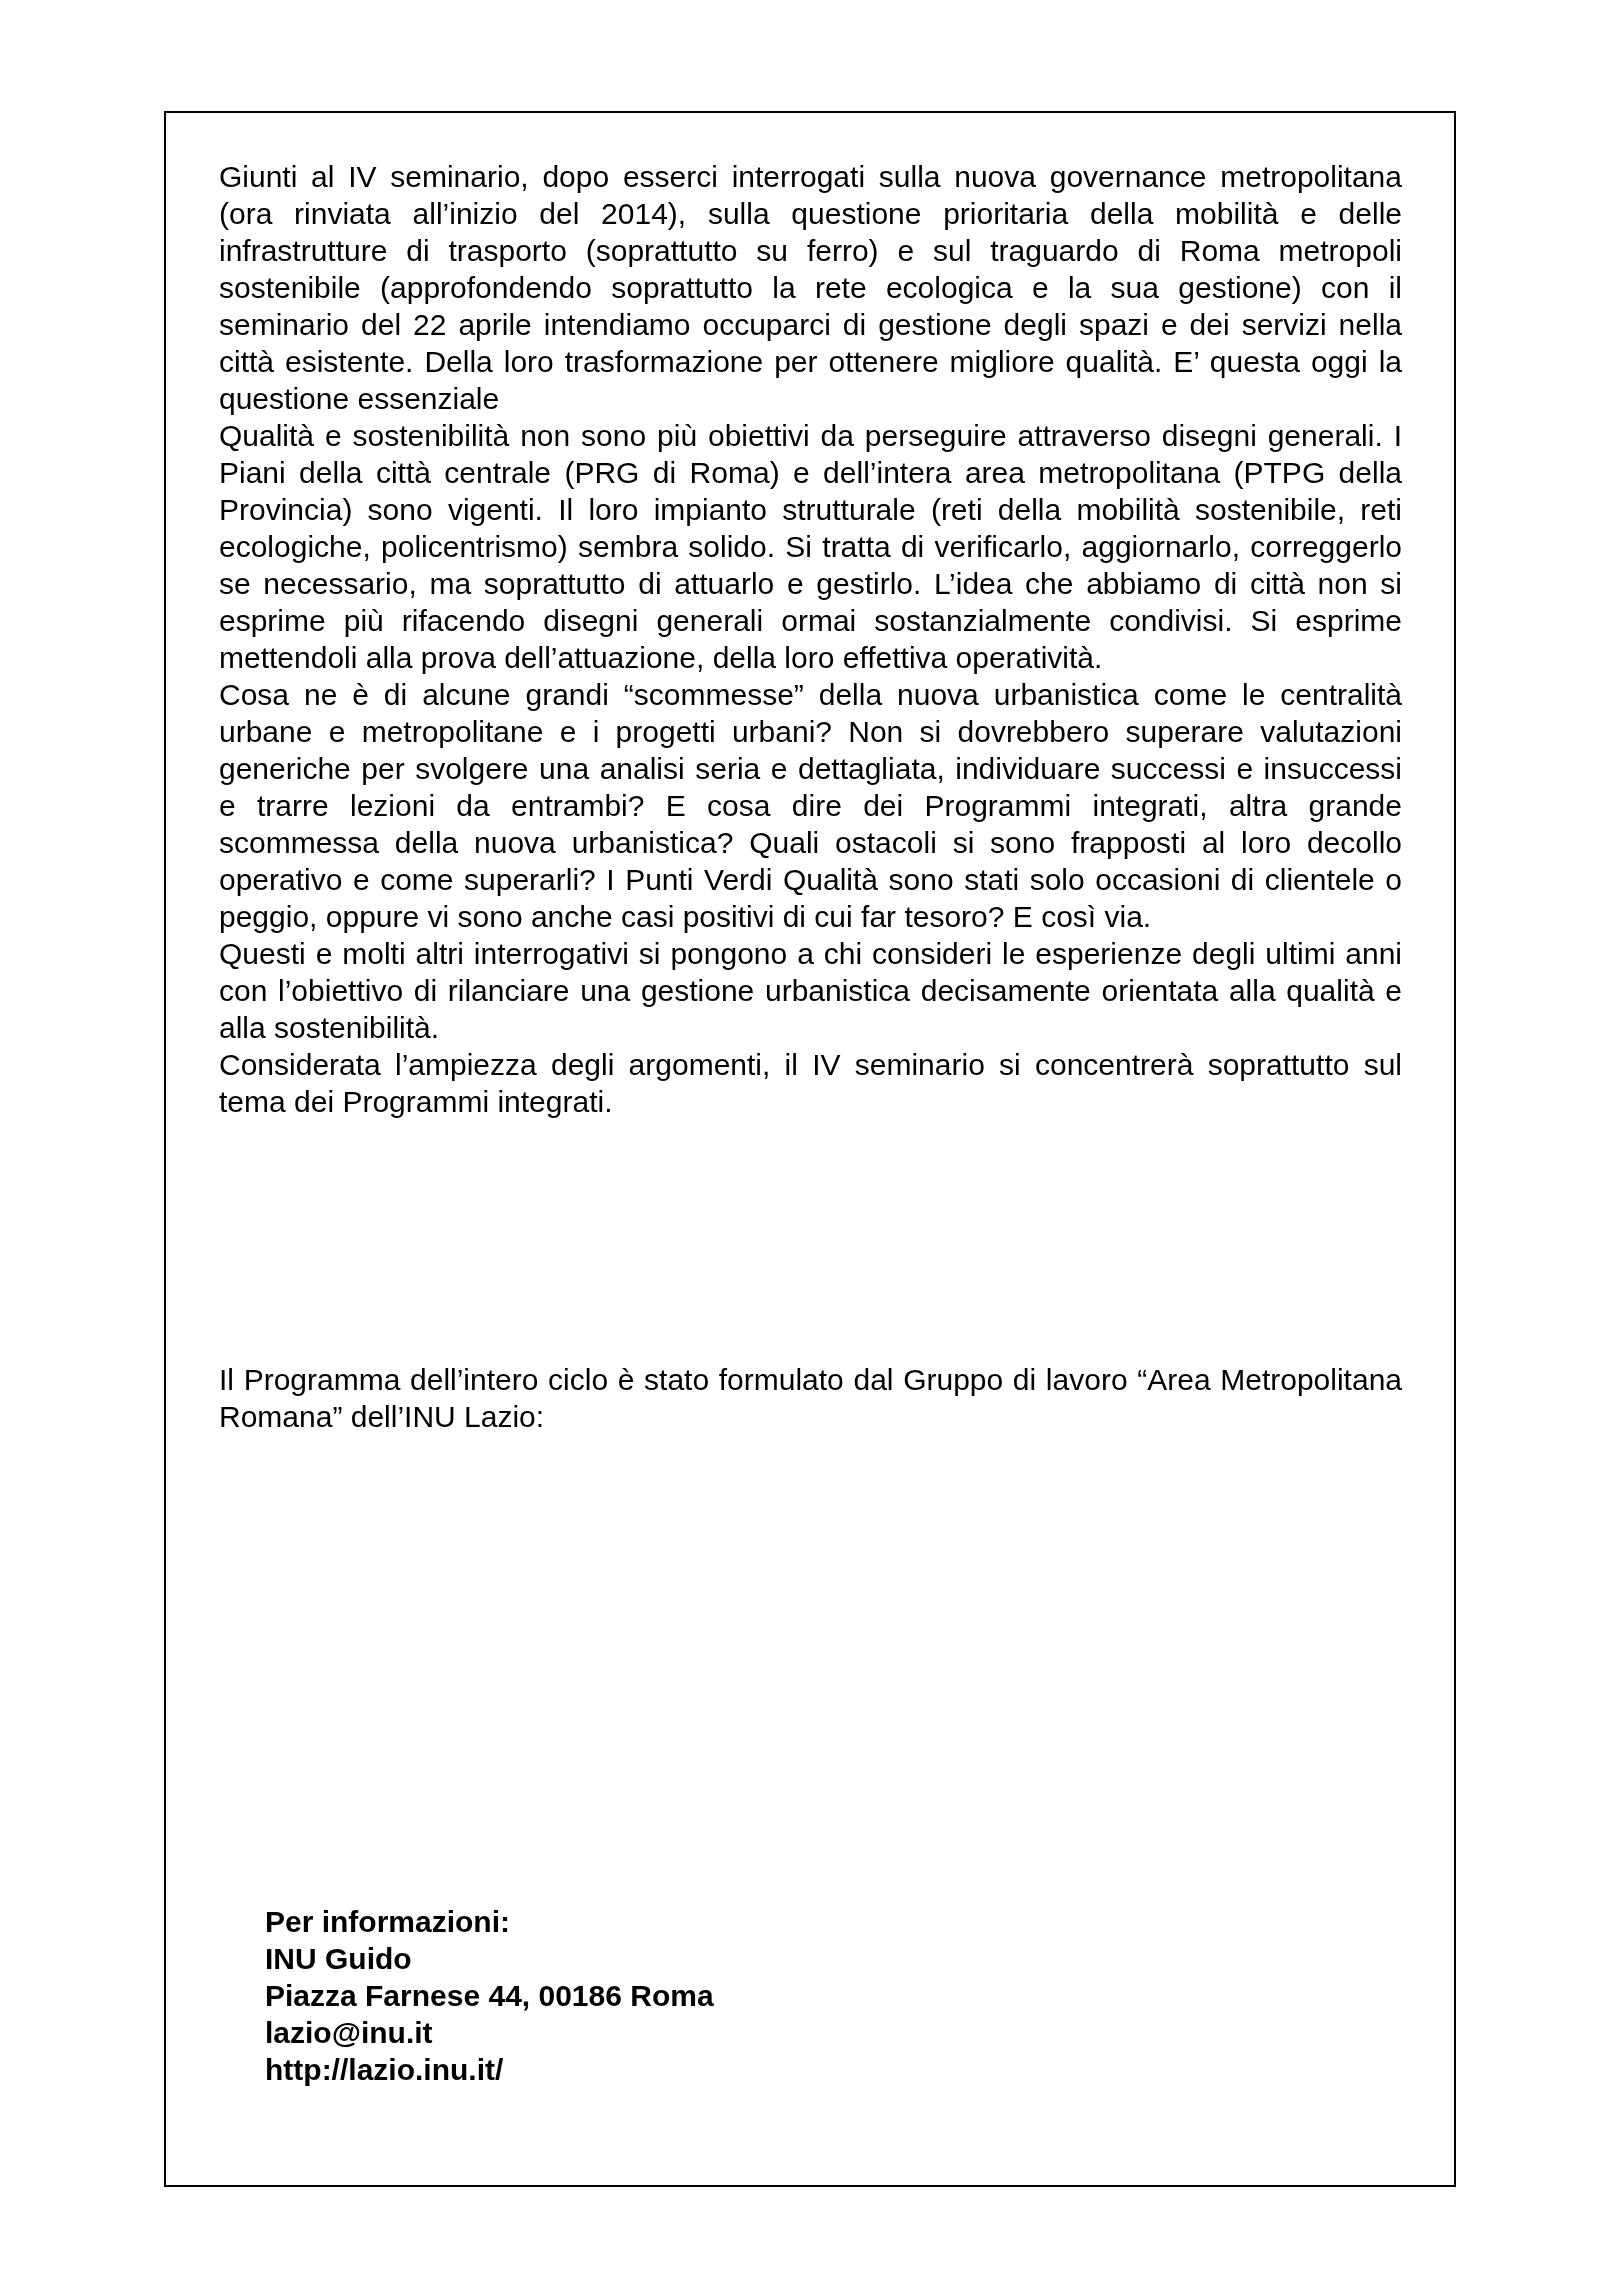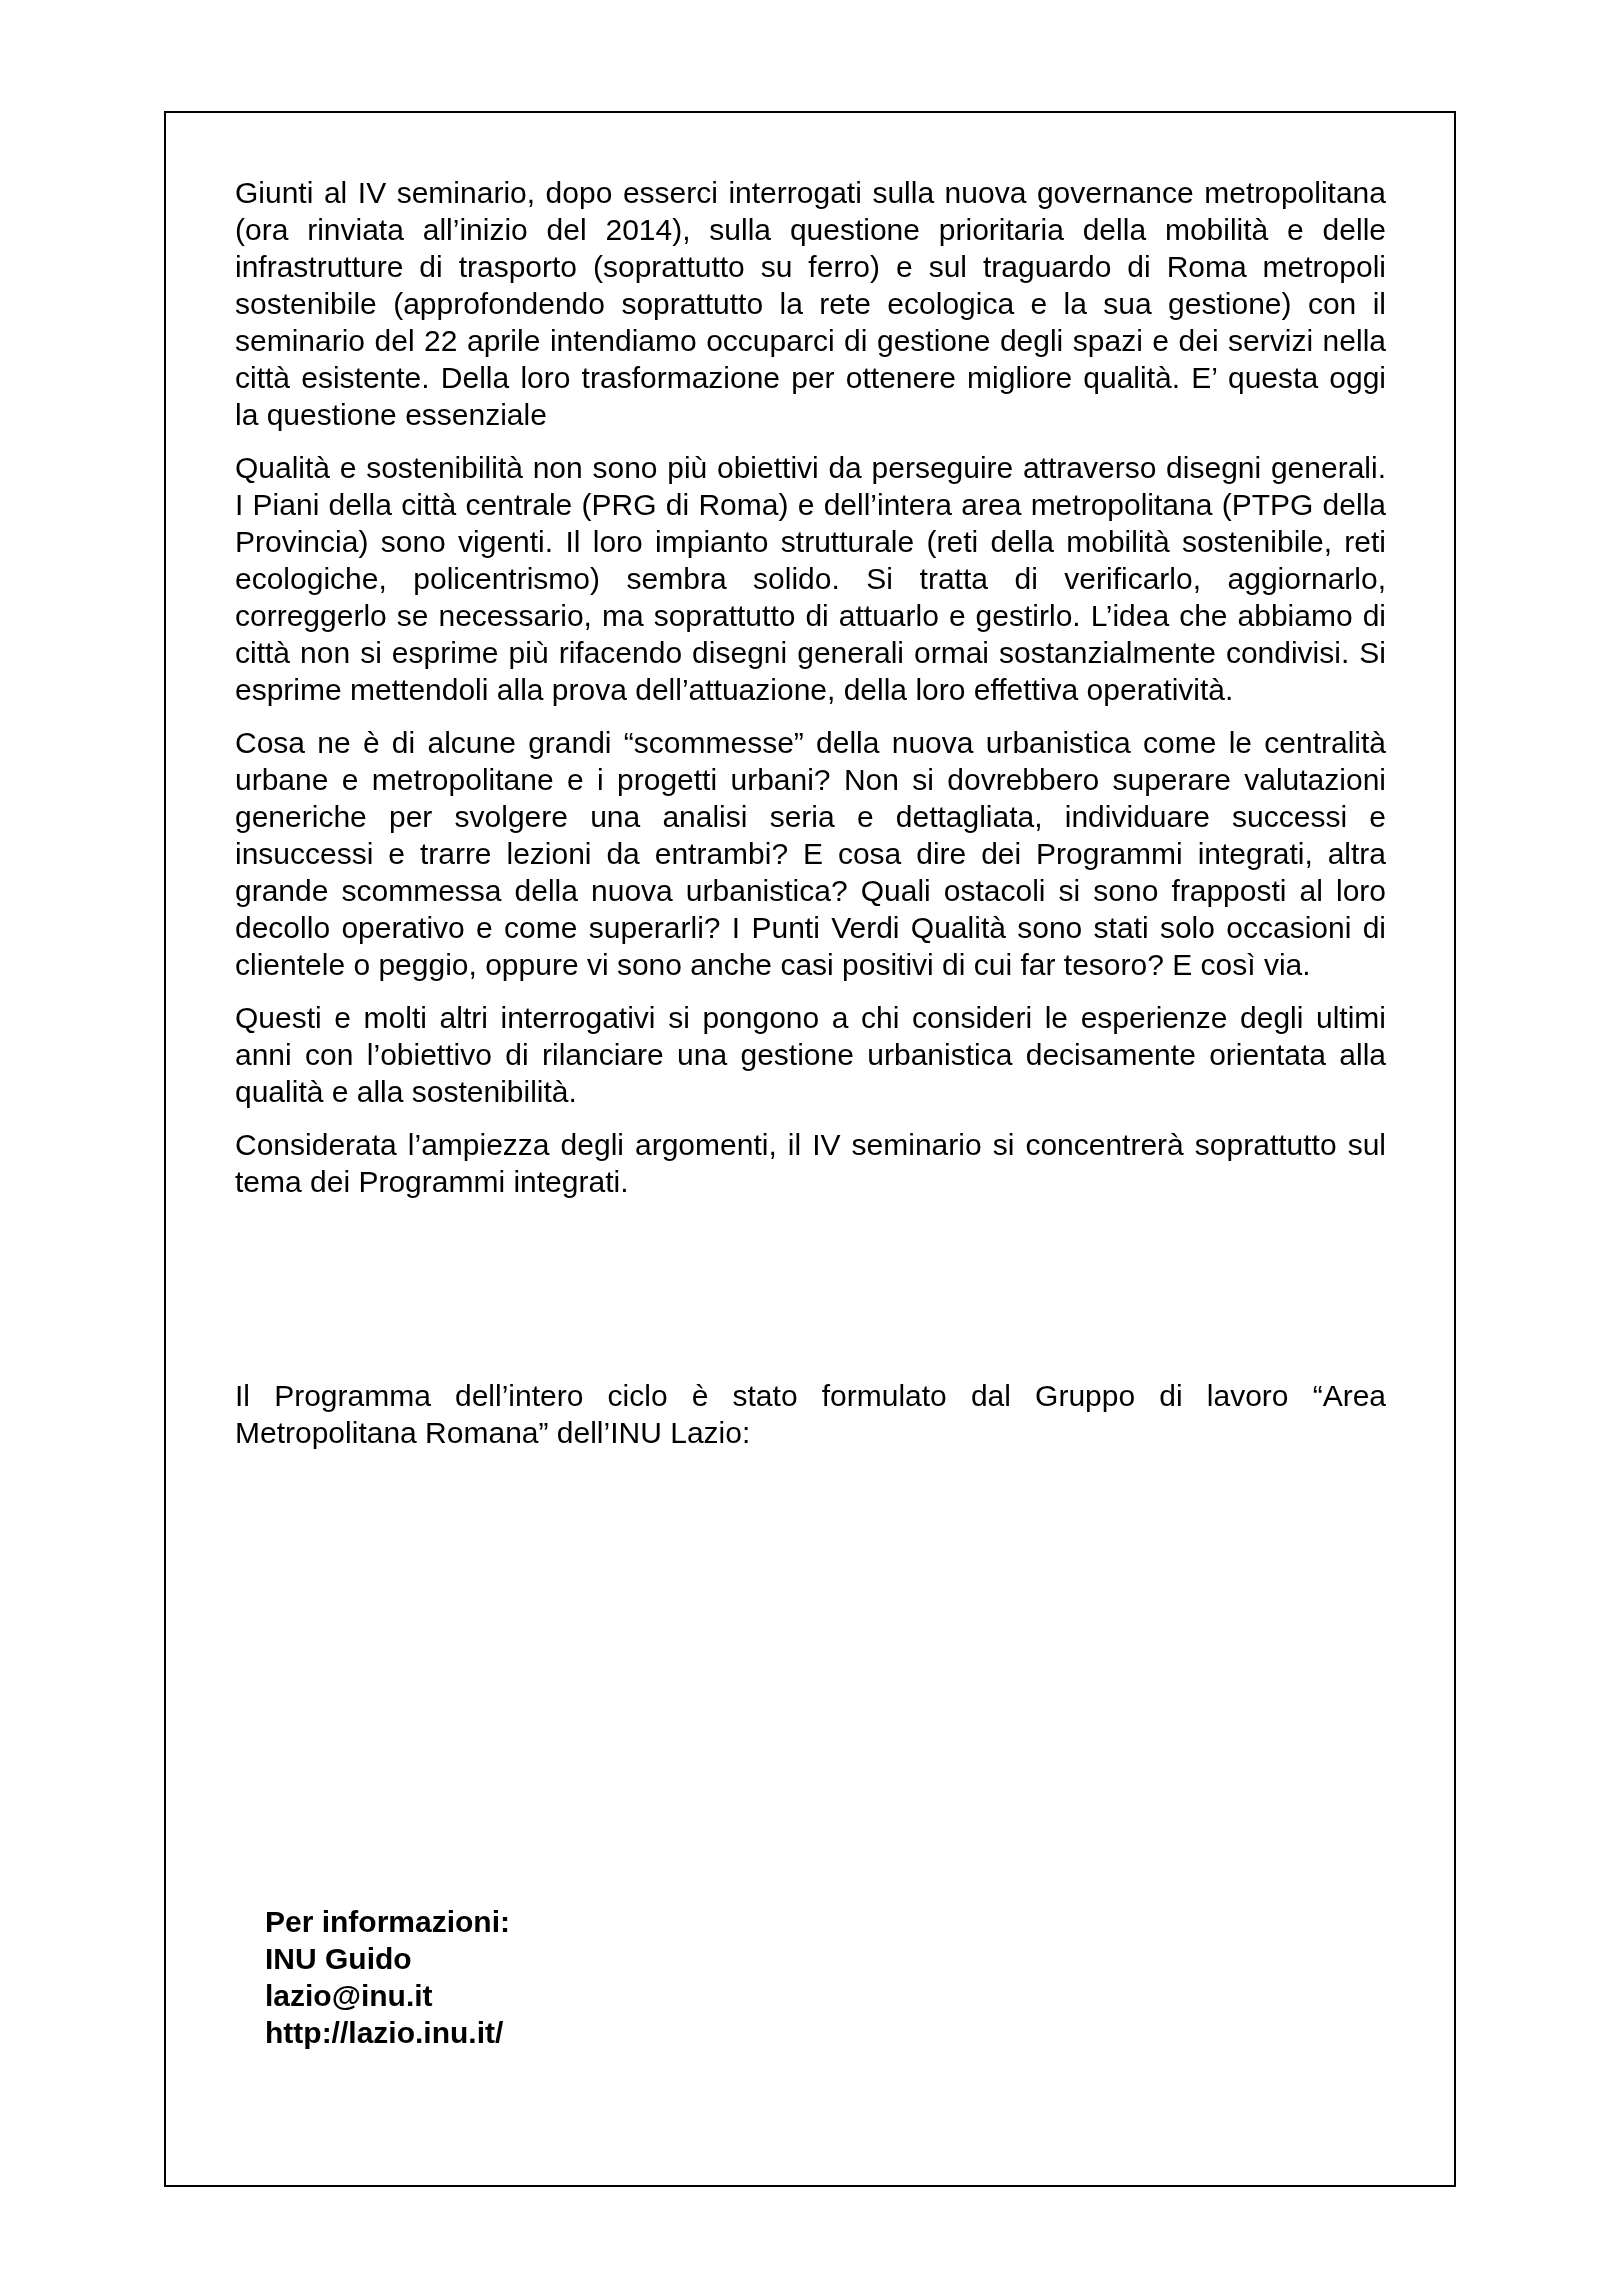--- a/index.html
+++ b/index.html
@@ -26,21 +26,21 @@
     }
     .block {
       position: absolute;
       left: 219px;
       width: 1183px;
       font-size: 30px;
       line-height: 37px;
       text-align: justify;
     }
     .block p {
-      margin: 16px;
+      margin: 0;
       padding: 0;
     }
     #main-text { top: 158px; }
     #credits { top: 1361px; }
     #contacts {
       top: 1903px;
       font-weight: bold;
       text-align: left;
     }
     #contacts div { white-space: nowrap; margin-left: 46px; }
@@ -58,16 +58,17 @@
   <p>Considerata l’ampiezza degli argomenti, il IV seminario si concentrerà soprattutto sul tema dei Programmi integrati.</p>
 </div>
 
 <div class="block" id="credits">
   <p>Il Programma dell’intero ciclo è stato formulato dal Gruppo di lavoro “Area Metropolitana Romana” dell’INU Lazio:</p>
 </div>
 
 <div class="block" id="contacts">
   <div>Per informazioni:</div>
   <div>INU Guido</div>
+  <div>Piazza Farnese 44, 00186 Roma</div>
   <div>lazio@inu.it</div>
   <div>http://lazio.inu.it/</div>
 </div>
 
 
 </body></html>

